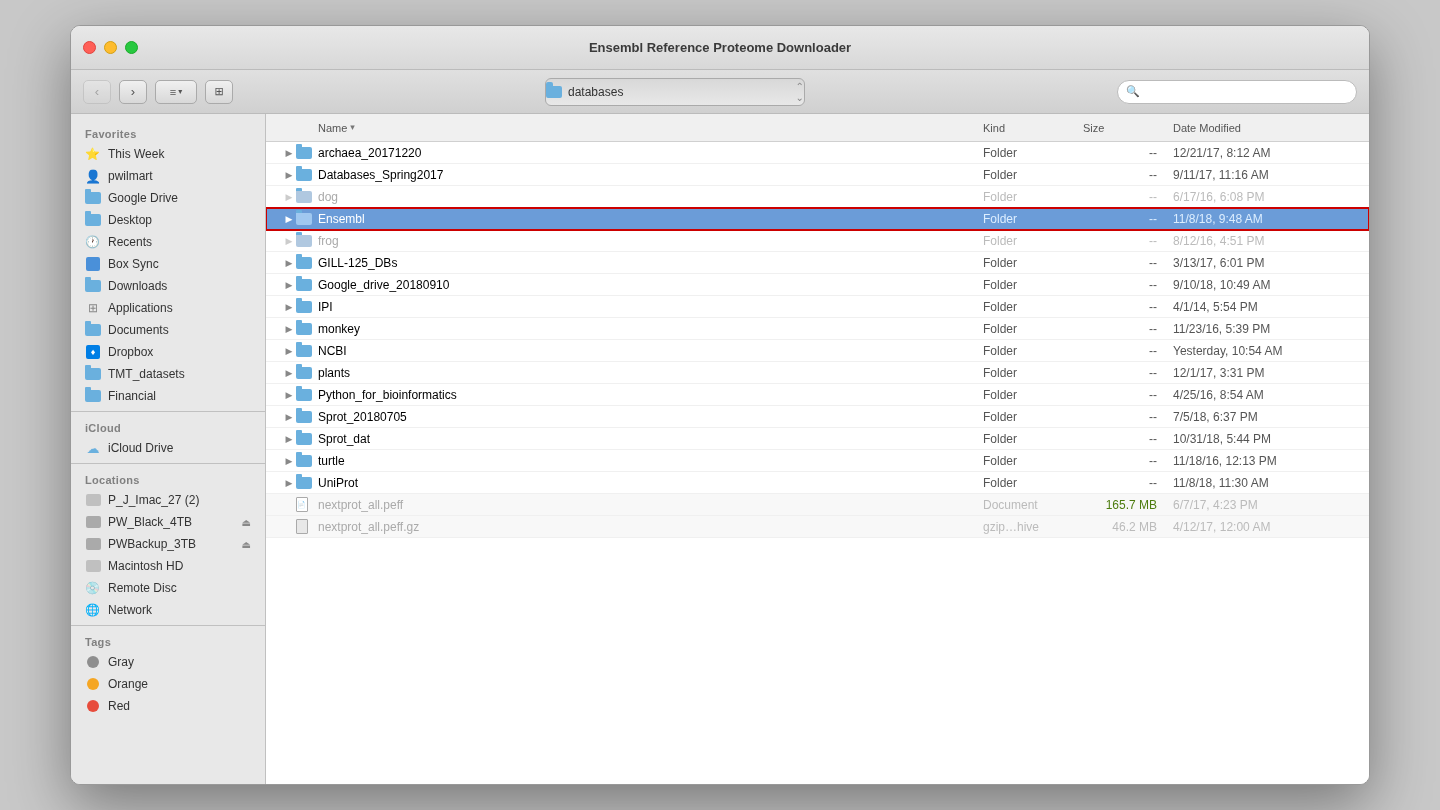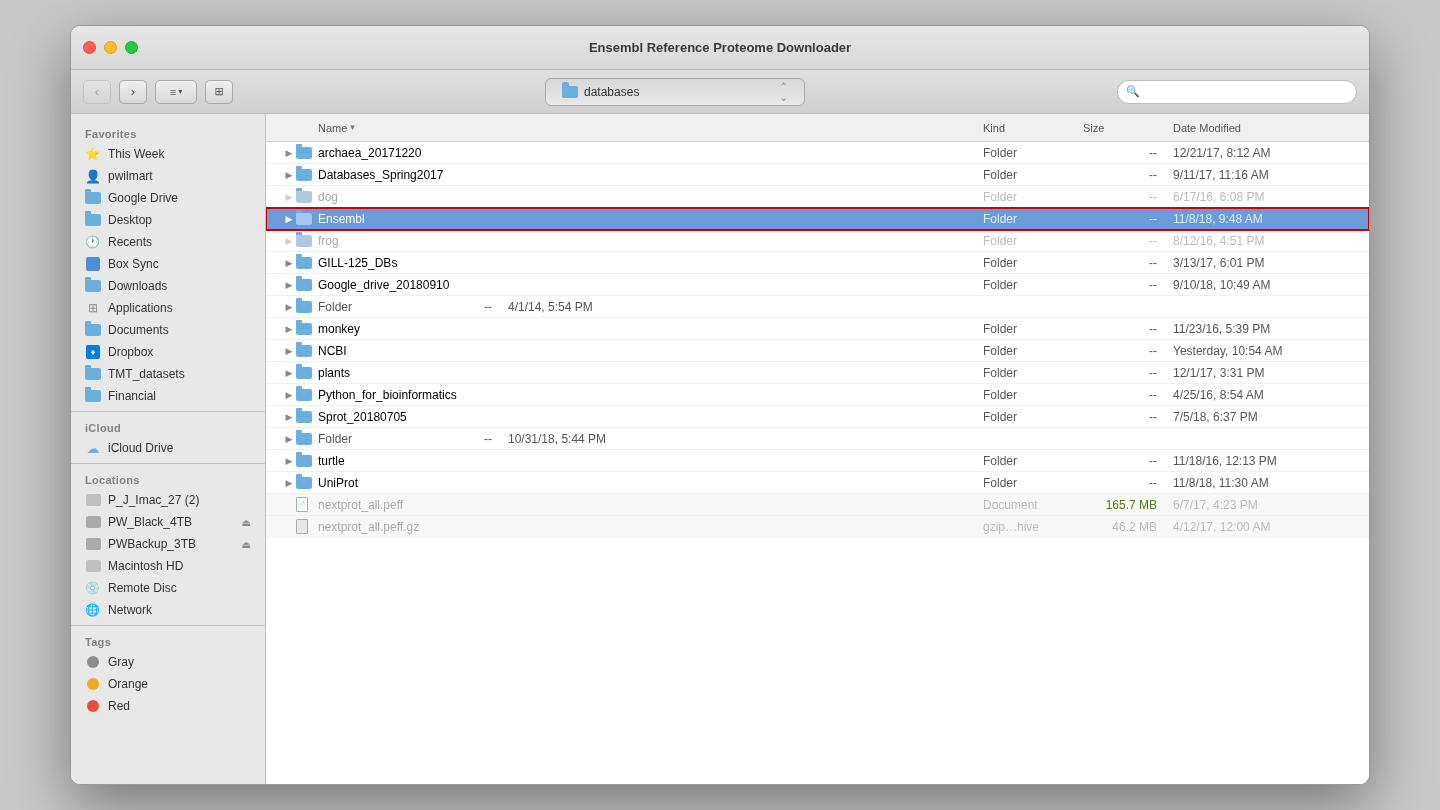--- a/index.html
+++ b/index.html
@@ -98,21 +98,21 @@
     .toolbar-path {
       margin: 0 auto;
       width: 260px;
       height: 28px;
       background: linear-gradient(to bottom, #d8d8d8, #e8e8e8);
       border: 1px solid #aaa;
       border-radius: 6px;
       display: flex;
       align-items: center;
       justify-content: space-between;
-      padding: 0 16px;
+      padding: 0 0;
       cursor: pointer;
     }
     .toolbar-path-text {
       display: flex;
       align-items: center;
       gap: 6px;
       font-size: 12px;
       color: #333;
     }
     .folder-icon-small {
@@ -687,20 +687,21 @@
           <div class="file-kind">Folder</div>
           <div class="file-size">--</div>
           <div class="file-date">9/10/18, 10:49 AM</div>
         </div>
 
         <div class="file-row">
           <div class="file-expand">▶</div>
           <div class="file-row-icon">
               <div class="folder-icon-row"></div>
             </div>
+          <div class="file-name">IPI</div>
           <div class="file-kind">Folder</div>
           <div class="file-size">--</div>
           <div class="file-date">4/1/14, 5:54 PM</div>
         </div>
 
         <div class="file-row">
           <div class="file-expand">▶</div>
           <div class="file-row-icon">
               <div class="folder-icon-row"></div>
             </div>
@@ -752,20 +753,21 @@
           <div class="file-kind">Folder</div>
           <div class="file-size">--</div>
           <div class="file-date">7/5/18, 6:37 PM</div>
         </div>
 
         <div class="file-row">
           <div class="file-expand">▶</div>
           <div class="file-row-icon">
               <div class="folder-icon-row"></div>
             </div>
+          <div class="file-name">Sprot_dat</div>
           <div class="file-kind">Folder</div>
           <div class="file-size">--</div>
           <div class="file-date">10/31/18, 5:44 PM</div>
         </div>
 
         <div class="file-row">
           <div class="file-expand">▶</div>
           <div class="file-row-icon">
               <div class="folder-icon-row"></div>
             </div>

